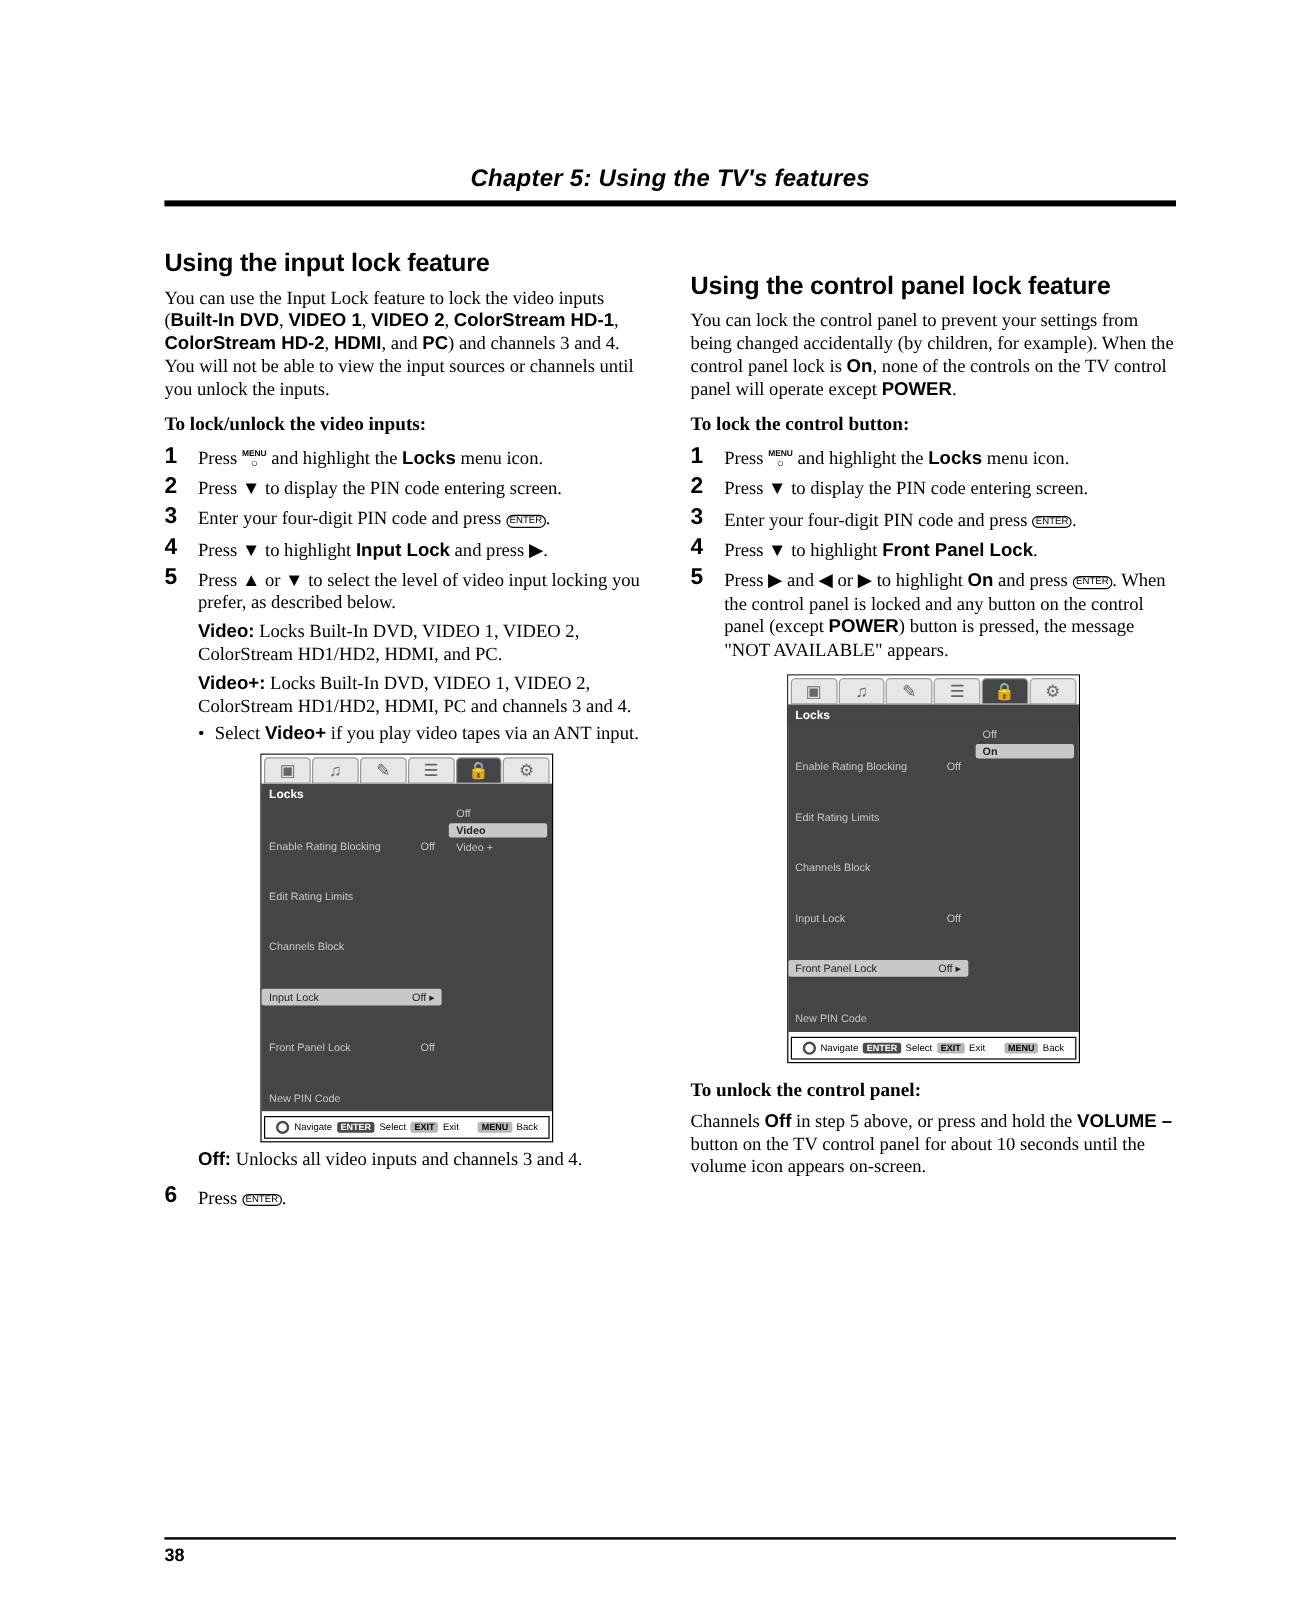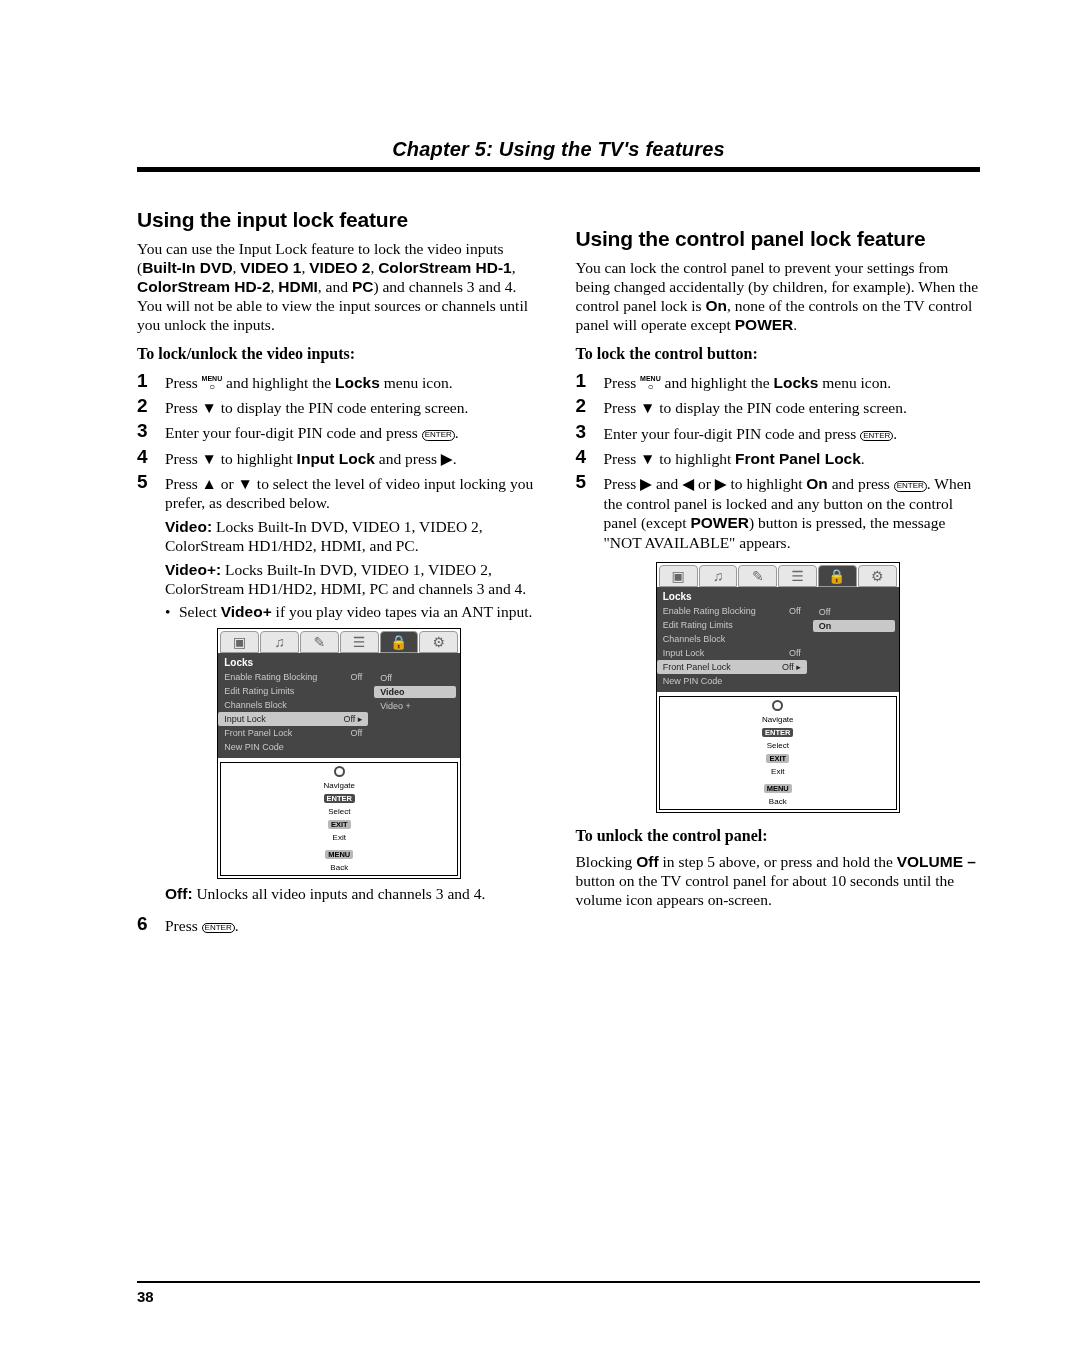--- a/index.html
+++ b/index.html
@@ -107,37 +107,36 @@
     align-items:center;
     justify-content:center;
   }
   .osd-tab.active { background:#454545; color:#fff;}
   .osd-tab span.glyph { font-size:14px; color:#666; }
   .osd-body { background:#454545; color:#d0d0d0; padding:2px 0 4px 0;}
   .osd-title { background:#454545; color:#fff; font-weight:bold; font-size:10px; padding:2px 6px;}
   .osd-rows { padding:0; display:flex;}
   .osd-left { flex: 0 0 150px; }
   .osd-right { flex:1; padding:2px 4px 0 6px; display:flex; flex-direction:column; gap:2px;}
-  .osd-row { display:flex; padding:2px 6px; align-items:center; justify-content:space-between; color:#c8c8c8;}
+  .osd-row { display:flex; padding:2px 6px; align-items:center; justify-content:space-between; color:#c8c8c8;margin-top:28px;}
   .osd-row.sel { background:#c8c8c8; color:#222; border-radius:2px;}
   .osd-row .val { font-size:9px;}
   .osd-pill { background:#c8c8c8; color:#222; border-radius:2px; padding:1px 6px; font-size:9px;}
   .osd-pill.sel { background:#c8c8c8; color:#222; font-weight:bold;}
   .osd-footer {
     border:1px solid #000;
     background:#fff;
     margin:4px 2px 2px 2px;
     padding:3px 4px;
     display:flex;
     gap:4px;
     align-items:center;
     font-size:8px;
     color:#000;
     justify-content:center;
-    flex-direction:column;
   }
   .kbd {
     background:#4a4a4a; color:#fff; padding:0 3px; border-radius:2px; font-size:7.5px; font-weight:bold;
   }
   .kbd.light { background:#b8b8b8; color:#000;}
   .nav-ring {
     width:11px; height:11px; border-radius:50%; border:2px solid #4a4a4a; display:inline-block; position:relative;
   }
   .page-num {
     position:absolute;
@@ -402,20 +401,20 @@
           <span class="kbd light">EXIT</span>
           <span>Exit</span>
           <span style="width:8px"></span>
           <span class="kbd light">MENU</span>
           <span>Back</span>
         </div>
       </div>
 
       <p class="subhead" style="margin-top:14px;">To unlock the control panel:</p>
       <p class="body">
-        <span>Blocking </span><b class="sans">Off</b><span> in step 5 above, or press and hold the </span><b class="sans">VOLUME –</b><span> button on the TV control panel for about 10 seconds until the volume icon appears on-screen.</span>
+        <span>Channels </span><b class="sans">Off</b><span> in step 5 above, or press and hold the </span><b class="sans">VOLUME –</b><span> button on the TV control panel for about 10 seconds until the volume icon appears on-screen.</span>
       </p>
     </div>
   </div>
 </div>
 
 <div class="page-num-rule"></div>
 <div class="page-num">38</div>
 
 </body></html>

